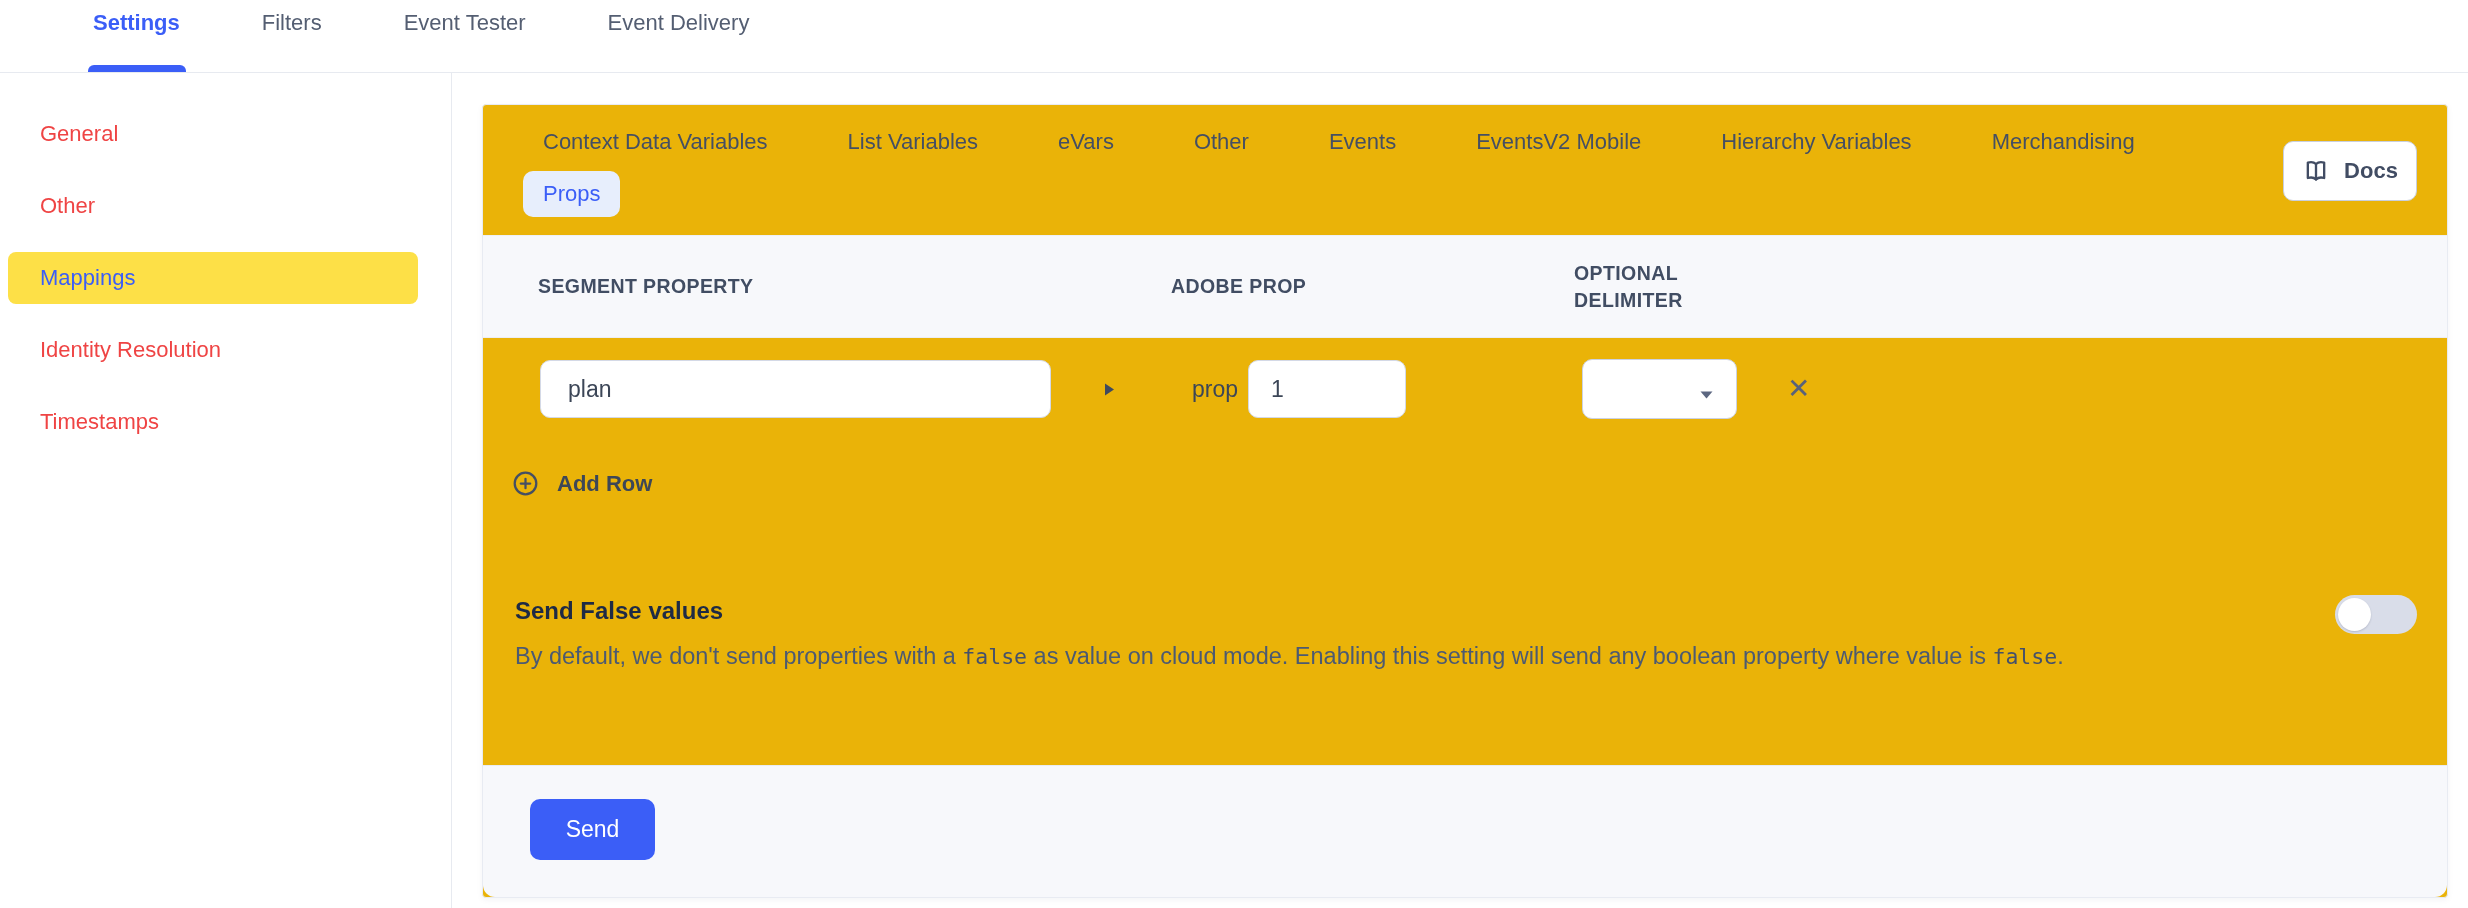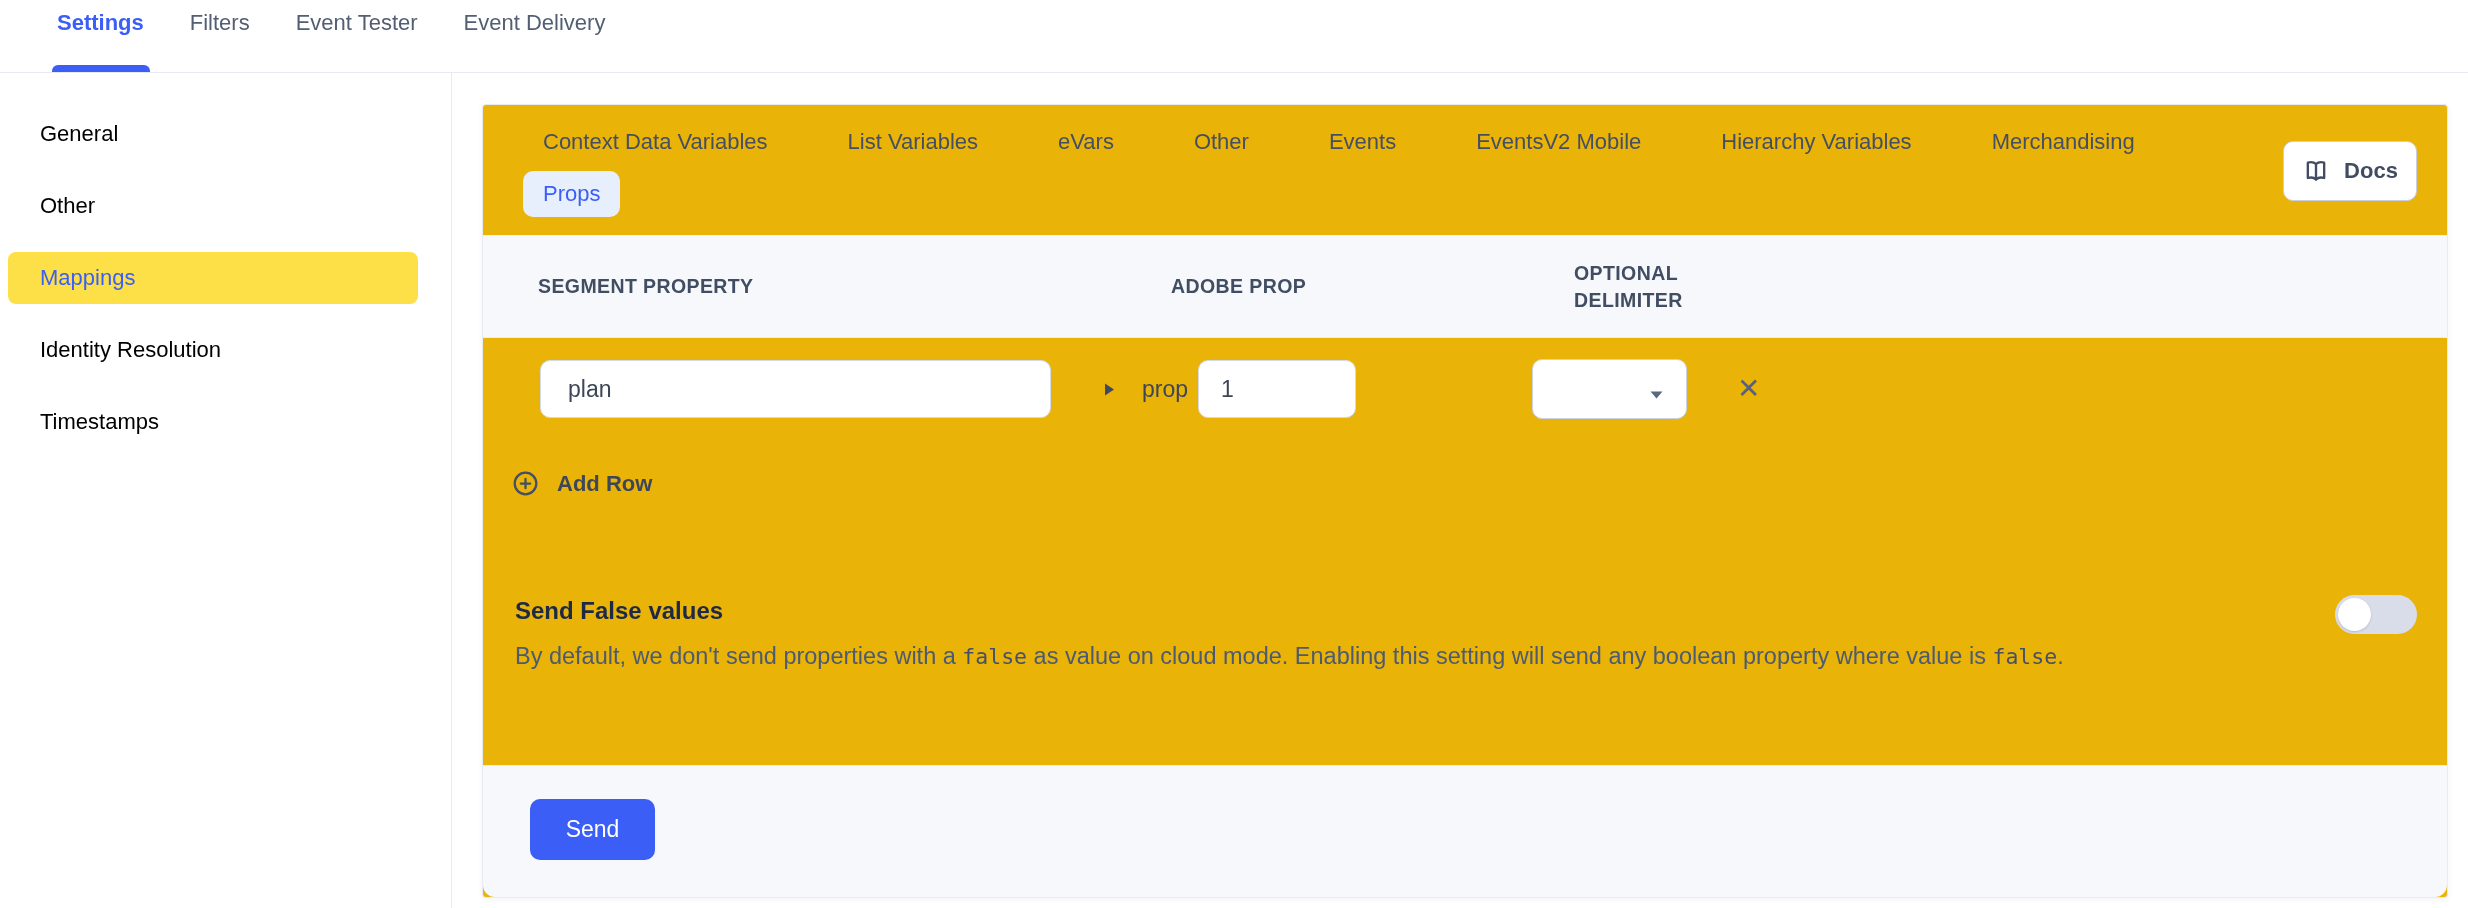--- a/index.html
+++ b/index.html
@@ -4,31 +4,31 @@
 <style>
   * { margin:0; padding:0; box-sizing:border-box; }
   html,body { width:2468px; height:908px; background:#ffffff; overflow:hidden;
               font-family:"Liberation Sans", sans-serif; color:#3f4a5f; }
 
   
   .topnav { height:73px; border-bottom:1.5px solid #e7eaf0; display:flex;
             gap:46px; padding-left:57px; align-items:stretch; background:#fff; }
   .topnav-item { position:relative; display:flex; align-items:center;
                  padding-bottom:26px; font-size:22px; font-weight:500;
-                 color:#545e72; cursor:pointer; }
+                 color:#545e72; cursor:pointer;margin-left:36px; }
   .topnav-item.active { color:#3b5ef7; font-weight:600; }
   .nav-underline { position:absolute; bottom:0; left:-5px; right:-6px; height:7px;
                    background:#3b5ef7; border-radius:6px 6px 0 0; }
 
   
   .main { display:flex; height:835px; }
   .sidebar { width:452px; border-right:1.5px solid #e7eaf0; padding-top:35px;
              flex-shrink:0; }
   .side-item { height:52px; margin:0 33px 20px 8px; display:flex; align-items:center;
-               padding-left:32px; font-size:22px; color:#000000; border-radius:8px;
+               padding-left:32px; font-size:22px; color:#ef4444; border-radius:8px;
                cursor:pointer; }
   .side-item.active { background:#fde047; color:#3b5ef7; }
 
   .content { flex:1; padding:31px 18px 0 30px; }
 
   
   .card { width:1966px; height:794px; background:#eab308; border:1px solid #e8ebf2;
           border-radius:4px; box-shadow:0 2px 6px rgba(25,35,70,.05);
           display:flex; flex-direction:column; }
 
@@ -54,21 +54,21 @@
                letter-spacing:.4px; line-height:27px; }
   .band .col.narrow { width:135px; }
 
   
   .map-row { padding:21px 0 0 57px; display:flex; align-items:center; }
   .txt-input { height:58px; border:1.5px solid #d4d9e6; border-radius:10px;
                font-size:23px; color:#3c4657; font-family:"Liberation Sans",sans-serif;
                outline:none; background:#fff; }
   .seg-input { width:511px; padding-left:27px; }
   .arrow-sep { margin-left:52px; display:flex; align-items:center; }
-  .prop-prefix { margin-left:26px; font-size:23px; color:#3c4657; }
+  .prop-prefix { margin-left:76px; font-size:23px; color:#3c4657; }
   .num-input { margin-left:10px; width:158px; padding-left:22px; }
   .delim-select { margin-left:176px; width:155px; height:60px;
                   border:1.5px solid #ccd2e2; border-radius:10px; background:#fff;
                   position:relative; cursor:pointer; }
   .delim-caret { position:absolute; right:22px; top:26px; }
   .remove-btn { margin-left:50px; border:none; background:none; font-size:28px;
                 color:#59627a; cursor:pointer; line-height:1; }
 
   
   .add-row { margin:51px 0 0 29px; display:flex; align-items:center; gap:18px;

